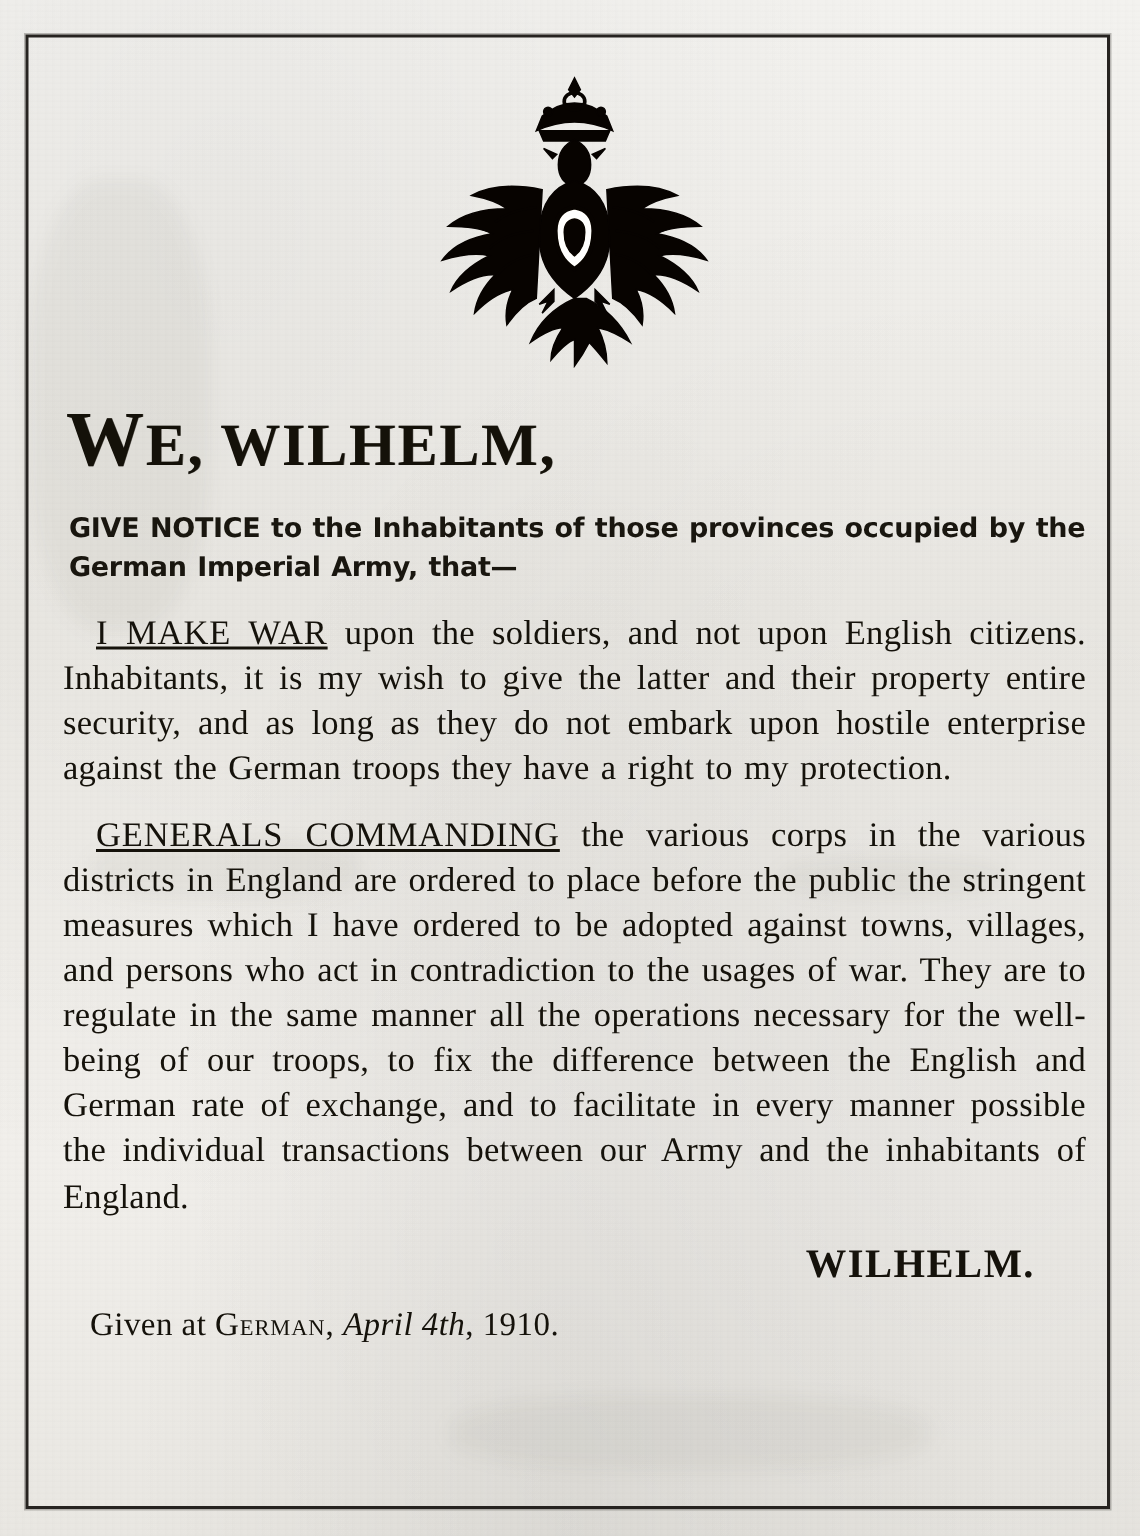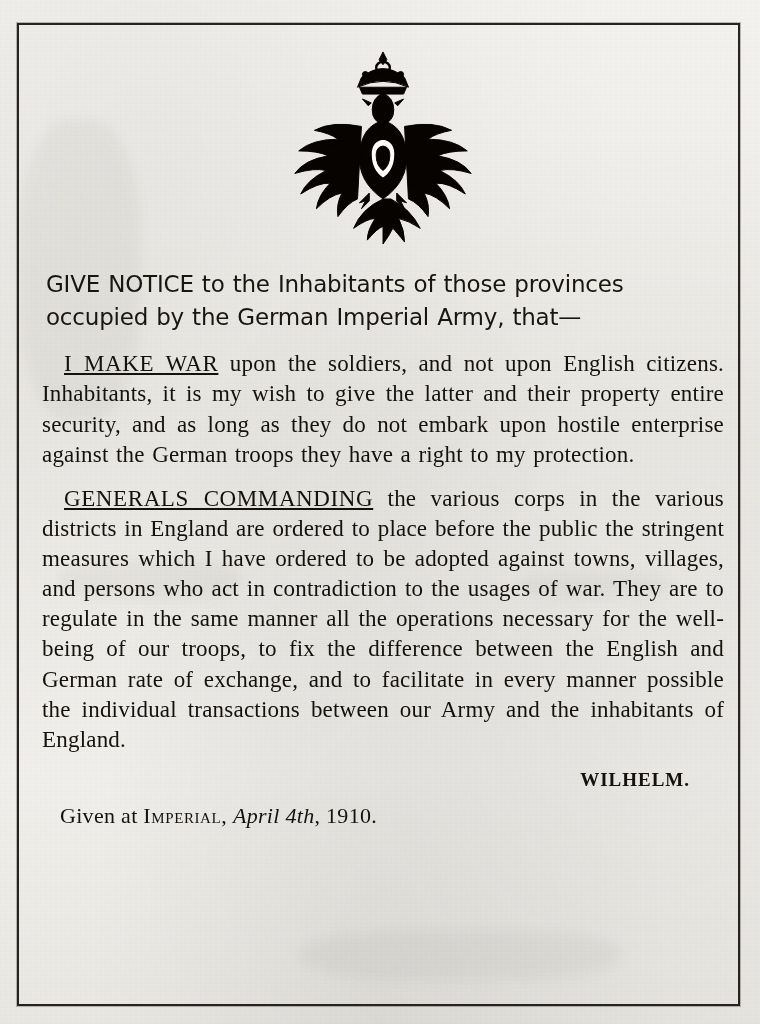--- a/index.html
+++ b/index.html
@@ -86,22 +86,22 @@
     line-height: 1;
     margin: 2px 0 20px 2px;
     color: #141109;
     text-shadow: 0.4px 0 0 rgba(20,17,9,0.55);
   }
   .headline .cap { font-size: 52px; }
 
   
   .notice {
     font-family: "DejaVu Sans", sans-serif;
-    font-weight: normal;
-    font-size: 23px;
+    font-weight: bold;
+    font-size: 18px;
     line-height: 1.42;
     letter-spacing: -0.2px;
     margin: 0 0 16px 4px;
     color: #19160f;
     word-spacing: 1px;
   }
 
   
   .para {
     font-family: "Liberation Serif", serif;
@@ -112,21 +112,21 @@
     color: #15120b;
     word-spacing: 1.5px;
     letter-spacing: 0.2px;
   }
   .para .indent { display: inline-block; width: 22px; }
   .para .lead { letter-spacing: 0.6px; text-decoration: underline; }
 
   .signature {
     font-family: "Liberation Serif", serif;
     font-weight: bold;
-    font-size: 19px;
+    font-size: 27px;
     letter-spacing: 1px;
     text-align: right;
     margin: 4px 34px 12px 0;
     color: #15120b;
   }
 
   .given {
     font-family: "Liberation Serif", serif;
     font-size: 22px;
     letter-spacing: 0.3px;
@@ -200,31 +200,34 @@
           </g>
 
           <path d="M100 158 q-22 10 -30 30 q14 -10 22 -10 q-8 12 -8 22 q10 -12 16 -14 q0 12 0 18 q6 -8 10 -16 q4 4 12 14 q0 -12 -6 -24 q10 2 22 10 q-10 -20 -30 -30z"></path>
 
           <path d="M86 152 l-10 10 6 -2 -4 8 8 -8z"></path>
           <path d="M114 152 l10 10 -6 -2 4 8 -8 -8z"></path>
         </g>
       </svg>
     </div>
 
+    <div class="headline">
+      <span class="cap">W</span><span>E, WILHELM,</span>
+    </div>
 
     <div class="notice">GIVE NOTICE to the Inhabitants of those provinces occupied by the German Imperial Army, that—</div>
 
     <p class="para">
       <span class="indent"></span><span class="lead">I MAKE WAR</span><span> upon the soldiers, and not upon English citizens. Inhabitants, it is my wish to give the latter and their property entire security, and as long as they do not embark upon hostile enterprise against the German troops they have a right to my protection.</span>
     </p>
 
     <p class="para">
       <span class="indent"></span><span class="lead">GENERALS COMMANDING</span><span> the various corps in the various districts in England are ordered to place before the public the stringent measures which I have ordered to be adopted against towns, villages, and persons who act in contradiction to the usages of war. They are to regulate in the same manner all the operations necessary for the well-being of our troops, to fix the difference between the English and German rate of exchange, and to facilitate in every manner possible the individual transactions between our Army and the inhabitants of England.</span>
     </p>
 
     <div class="signature">WILHELM.</div>
 
     <div class="given">
-      <span>Given at </span><span class="sc">Imperial</span><span>, </span><span class="it">April 4th</span><span>, 1910.</span>
+      <span>Given at </span><span class="sc">German</span><span>, </span><span class="it">April 4th</span><span>, 1910.</span>
     </div>
 
   </div>
 </div>
 
 </body></html>

